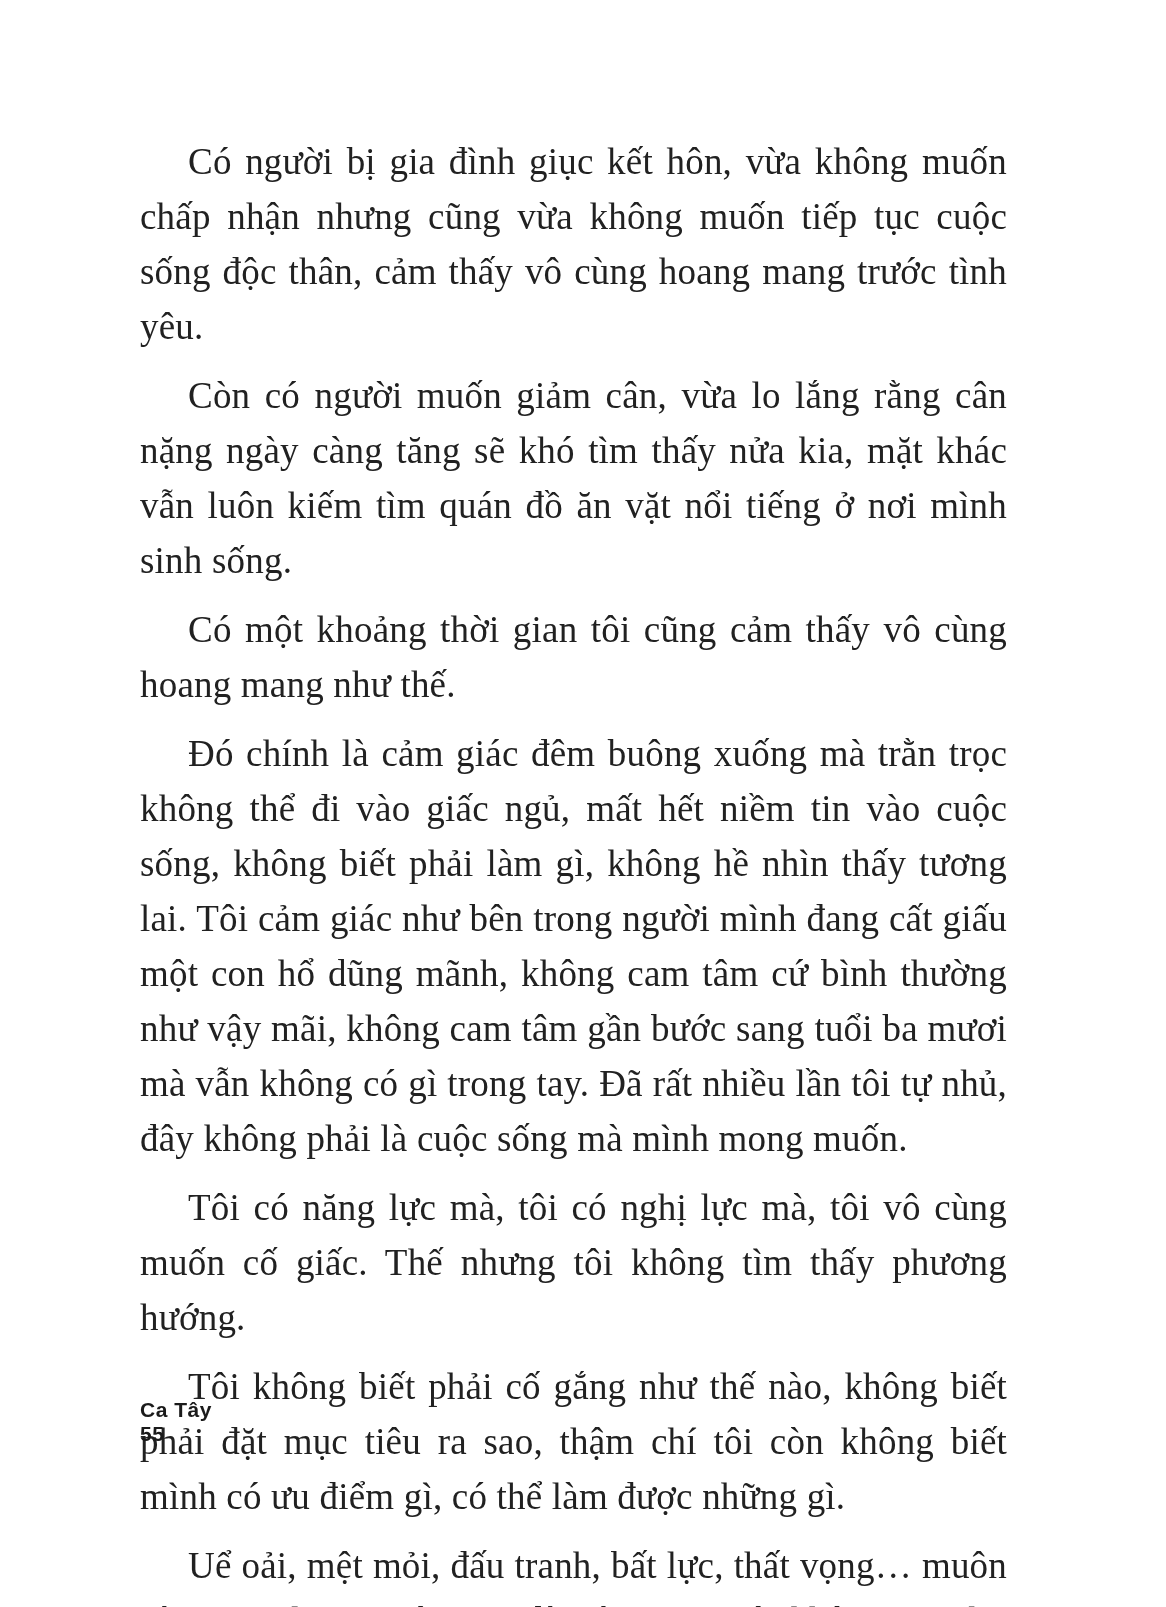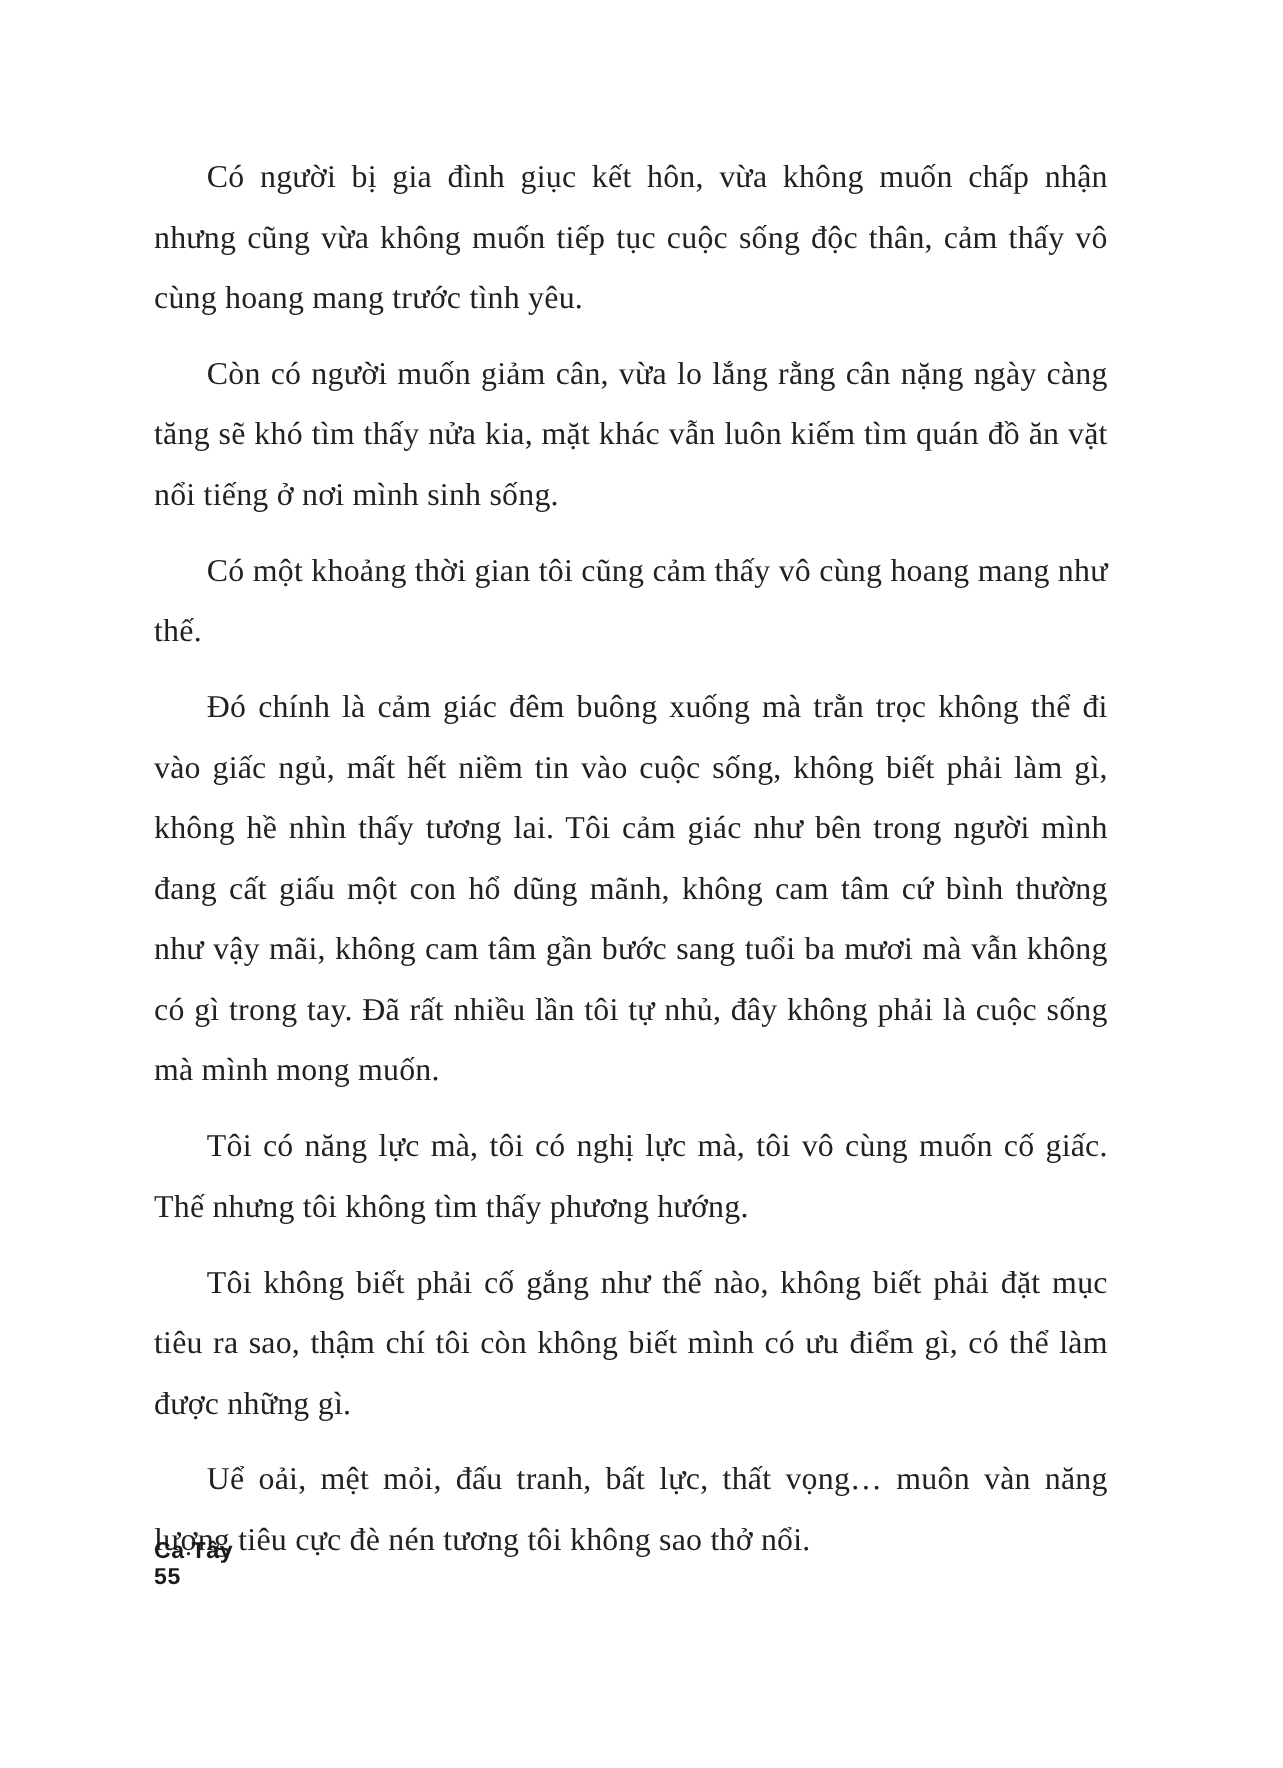--- a/index.html
+++ b/index.html
@@ -19,21 +19,21 @@
     background: #ffffff;
   }
   .content {
     position: absolute;
     left: 140px;
     top: 134px;
     width: 867px;
   }
   .content p {
     font-family: "Liberation Serif", "DejaVu Serif", serif;
-    font-size: 29px;
+    font-size: 37px;
     line-height: 55px;
     color: #212121;
     text-align: justify;
     text-indent: 48px;
     margin: 0 0 14px 0;
     letter-spacing: 0.2px;
   }
   .footer {
     position: absolute;
     left: 140px;

